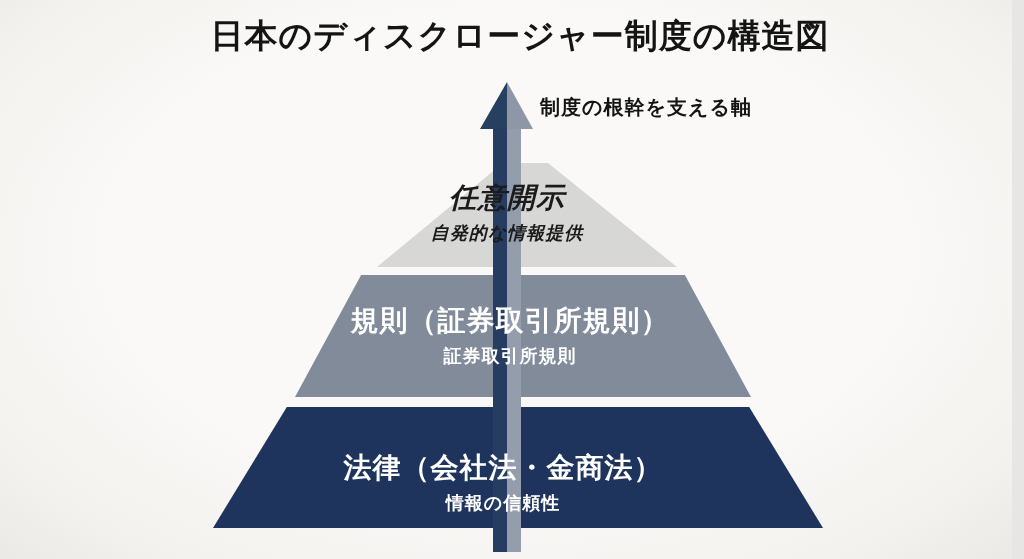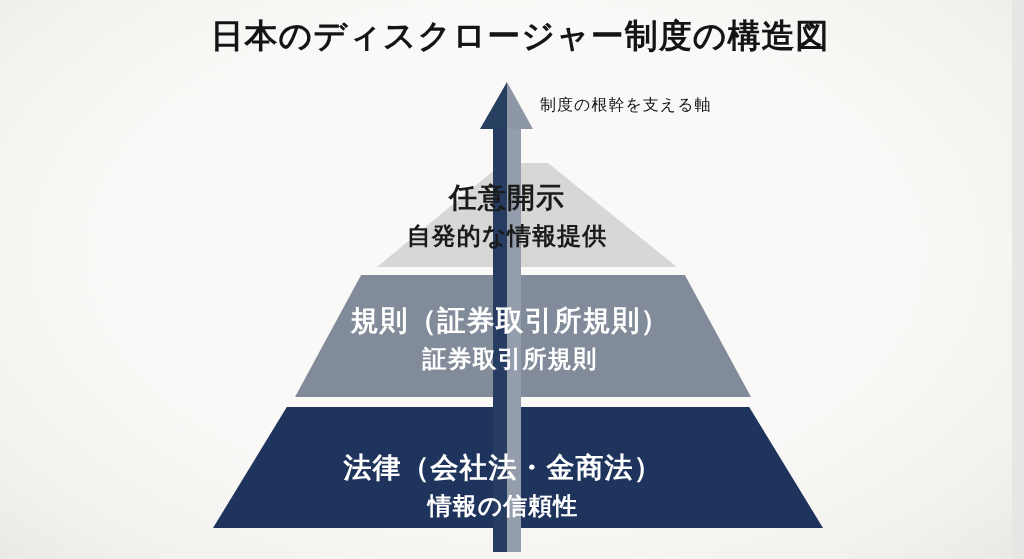--- a/index.html
+++ b/index.html
@@ -51,34 +51,34 @@
                  clip-path: polygon(0 0, 100% 100%, 0 100%); }
   
   .tier-label {
     position: absolute;
     transform: translateX(-50%);
     text-align: center;
     white-space: nowrap;
     line-height: 1;
   }
   .tier-label .main { font-size: 28px; font-weight: 800; letter-spacing: 1px; }
-  .tier-label .sub  { font-size: 24px; font-weight: 700; margin-top: 12px; letter-spacing: 1px; }
-  .label-1 { left: 507px; top: 184px; }
+  .tier-label .sub  { font-size: 18px; font-weight: 700; margin-top: 12px; letter-spacing: 1px; }
+  .label-1 { left: 507px; top: 184px; font-style: italic; }
   .label-2 { left: 510px; top: 307px; }
   .label-3 { left: 503px; top: 454px; }
   .axis-label {
     position: absolute;
     left: 540px; top: 88px;
     text-align: left;
     white-space: nowrap;
     line-height: 1;
     color: #141414;
   }
   .axis-label .main { font-size: 29px; font-weight: 900; letter-spacing: 1px; }
-  .axis-label .sub  { font-size: 16px; font-weight: 400; margin-top: 9px; letter-spacing: 1px; }
+  .axis-label .sub  { font-size: 20px; font-weight: 700; margin-top: 9px; letter-spacing: 1px; }
 </style>
 </head>
 <body>
 
 <div class="canvas">
 
   <h1 class="title">日本のディスクロージャー制度の構造図</h1>
 
   <div class="tier tier-1" style="background: rgb(215, 215, 213);"></div>
   <div class="tier tier-2" style="background: rgb(130, 139, 154);"></div>

